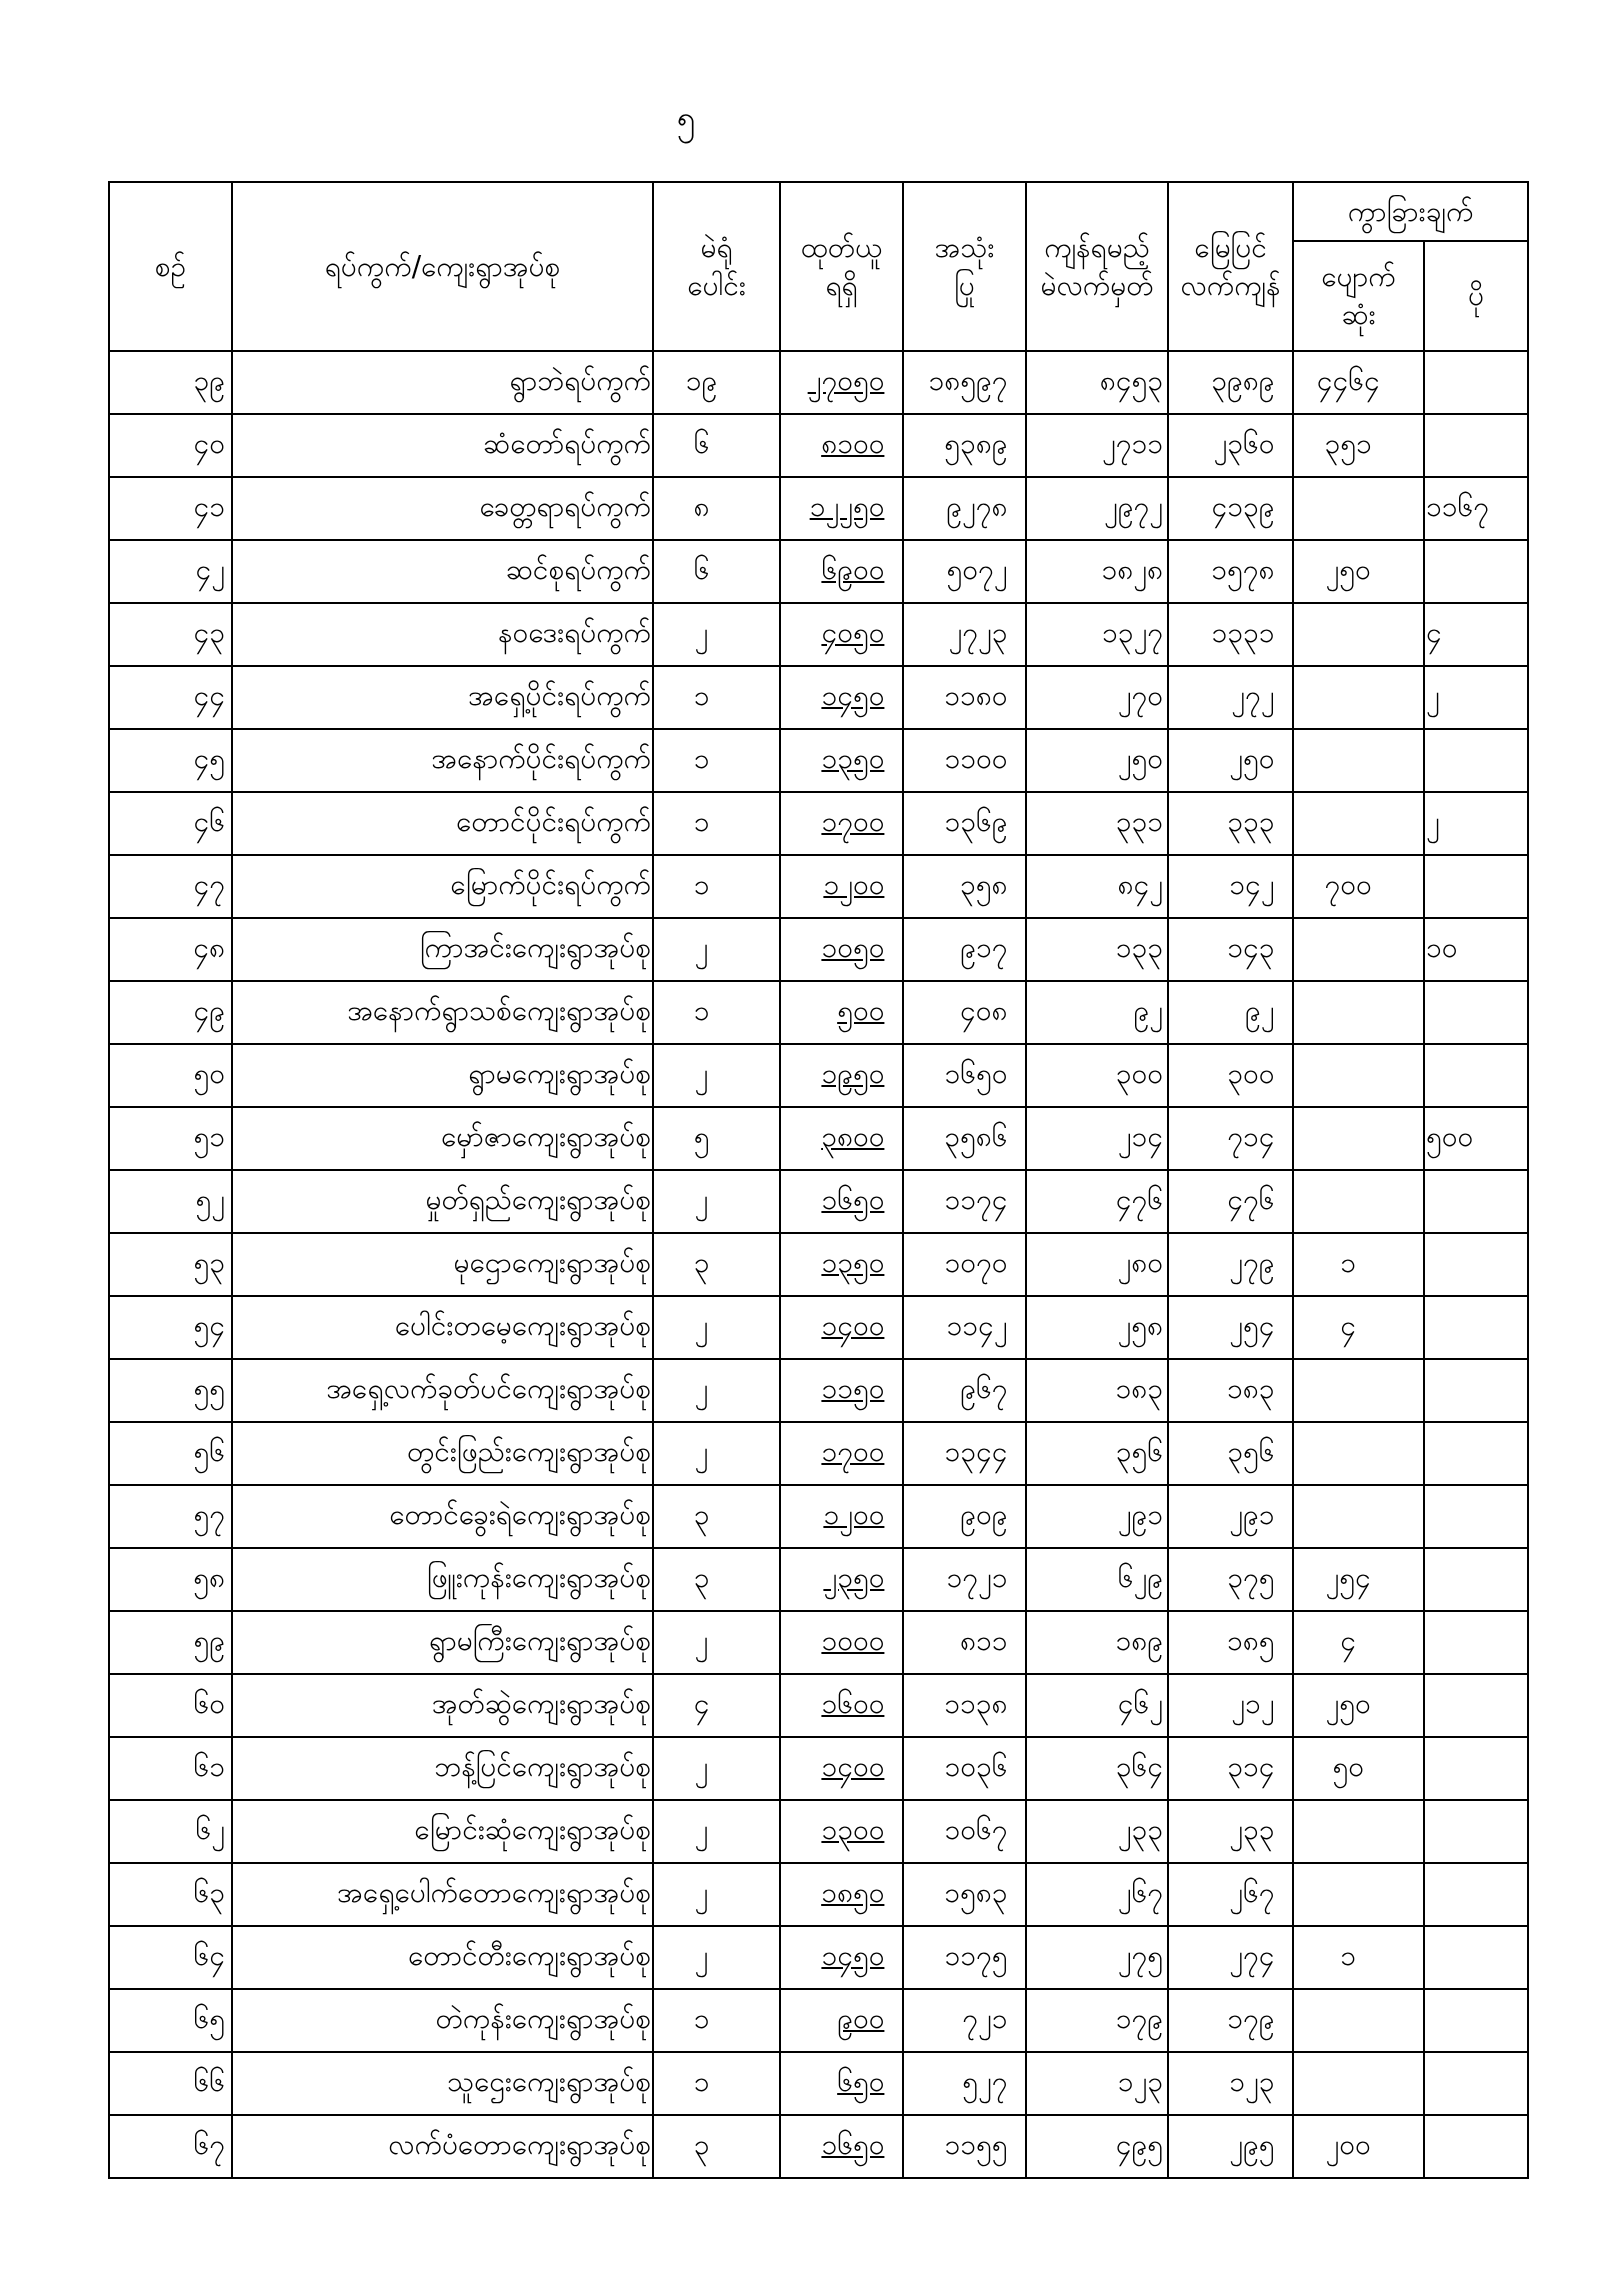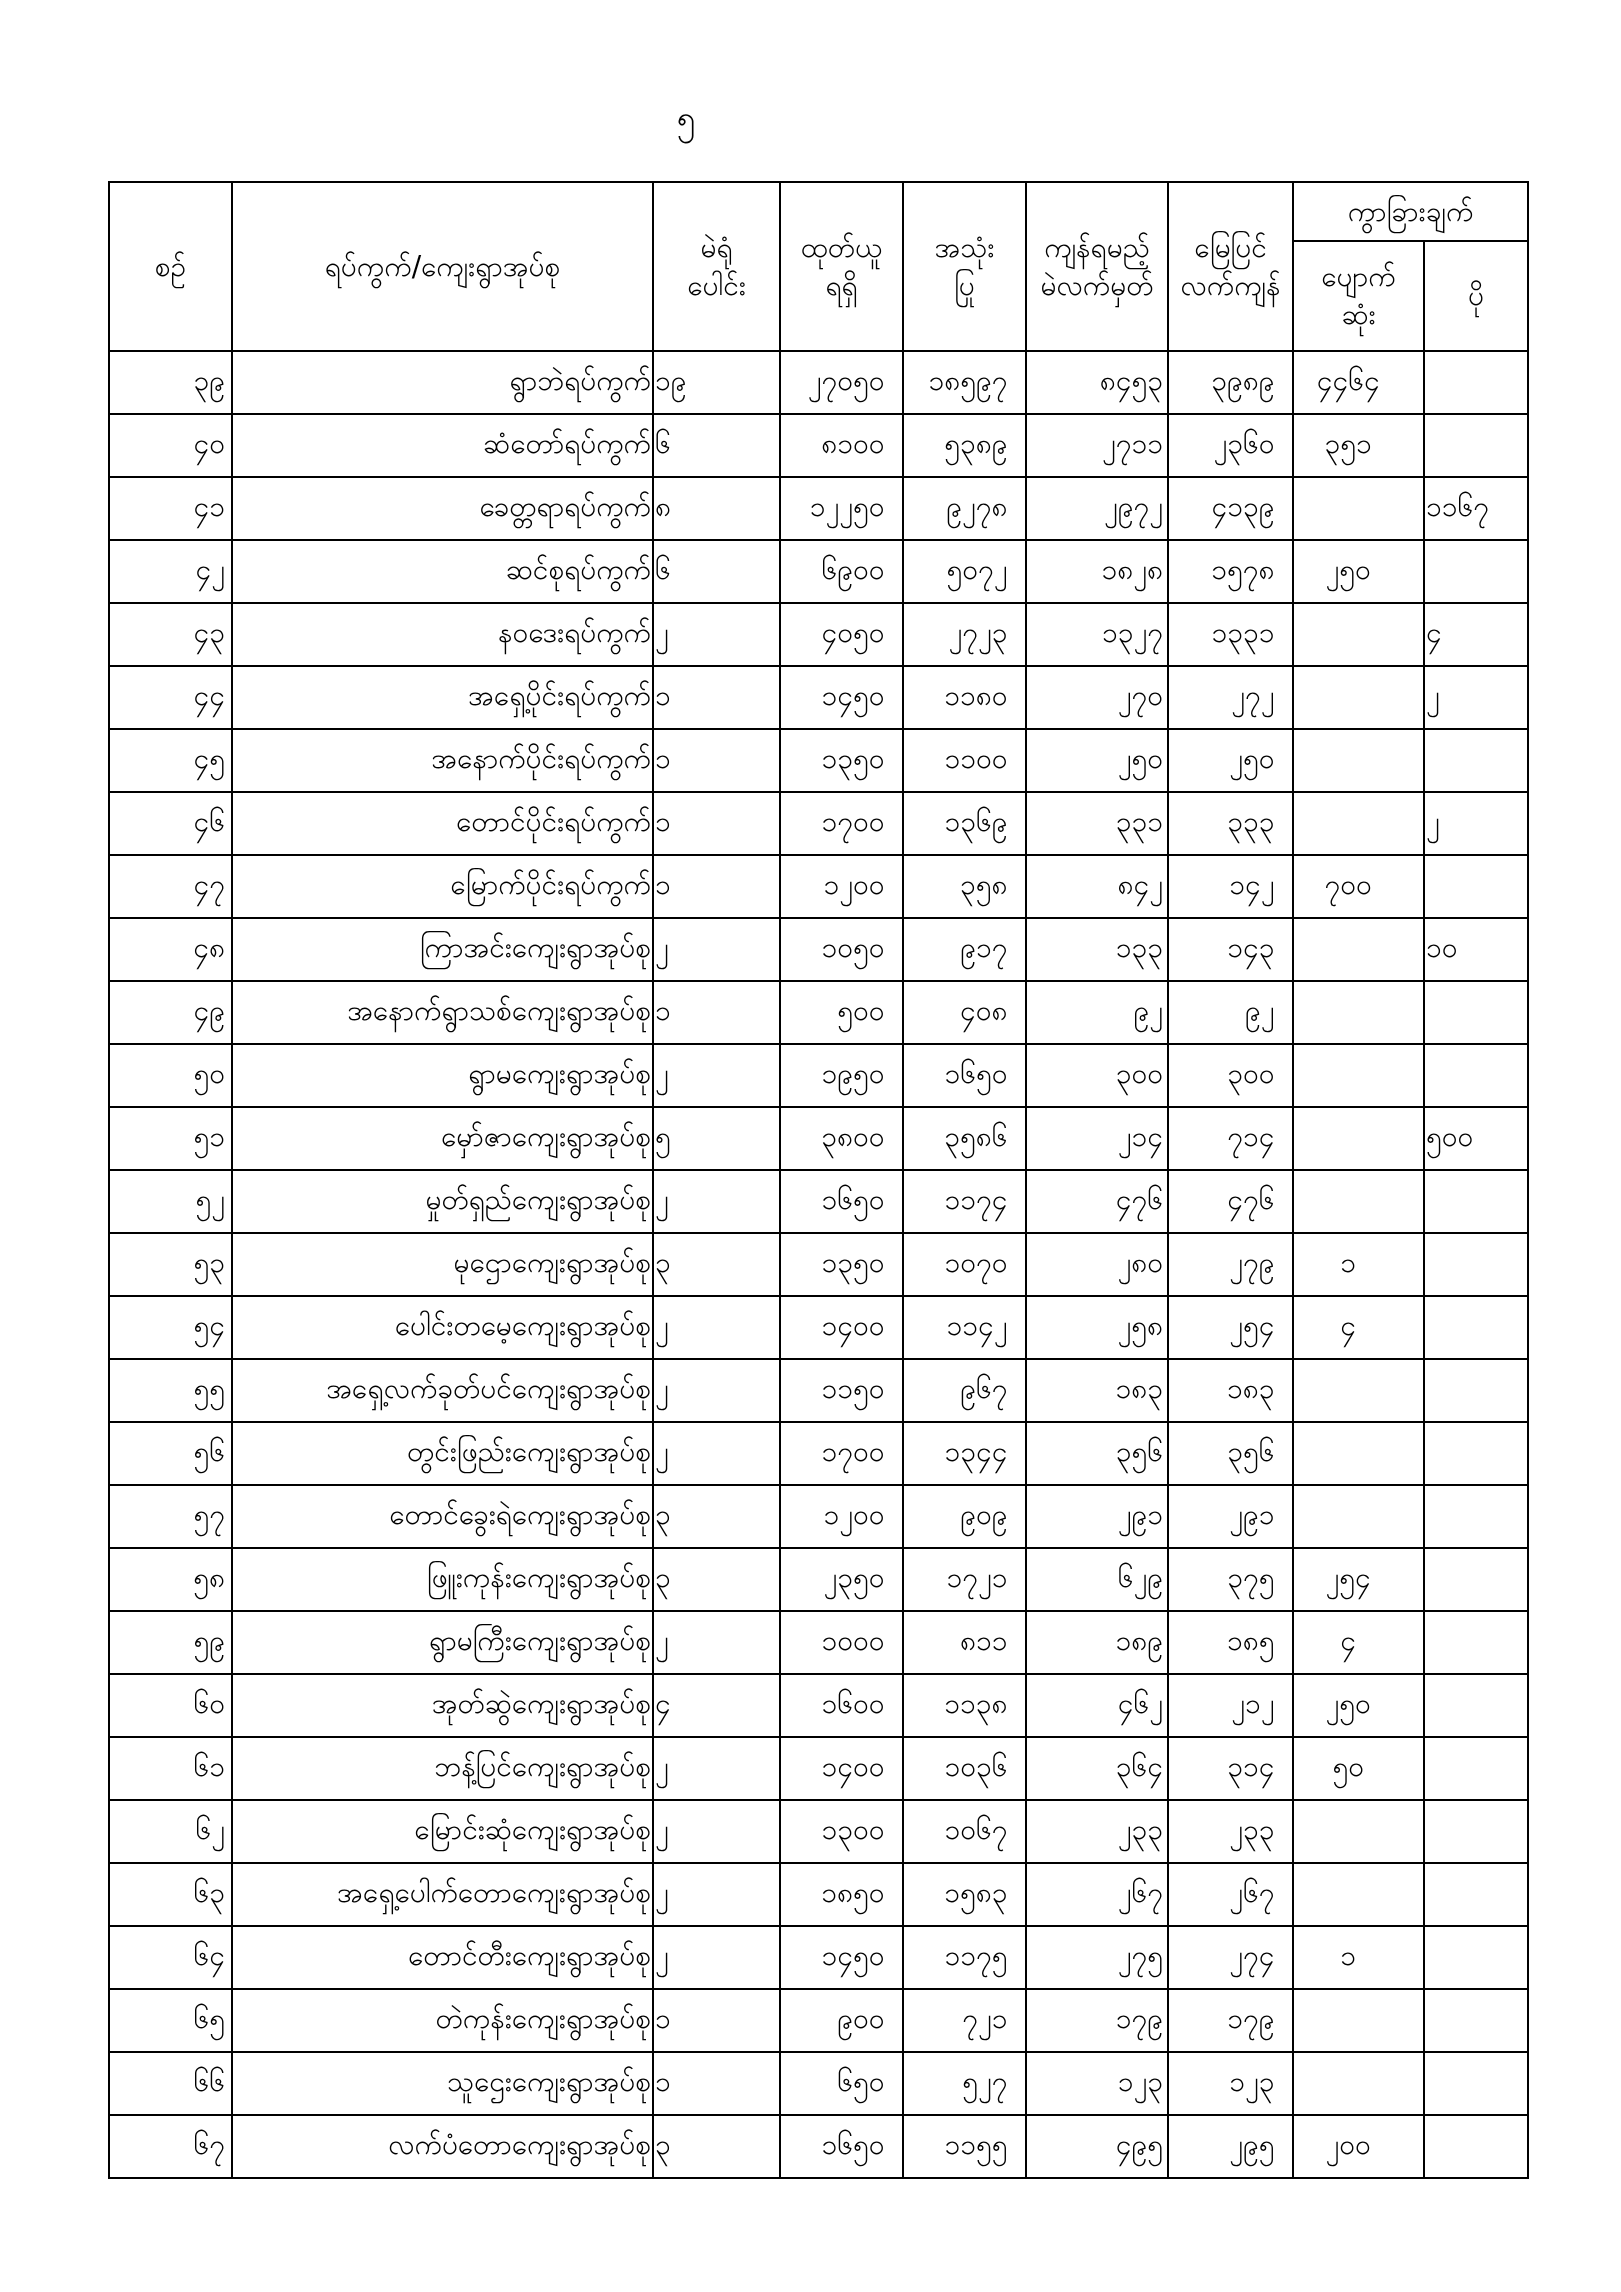--- a/index.html
+++ b/index.html
@@ -36,22 +36,22 @@
     vertical-align:middle;
     white-space:pre-line;
     line-height:1.35;
     padding:2px 3.9px;
   }
   tr.h1{height:59px;}
   tr.h2{height:110px;}
   tbody tr{height:63px;}
   td.c-no{text-align:right;padding-right:5.9px;}
   td.c-name{text-align:right;padding-left:29px;}
-  td.c-stations{text-align:left;padding-right:31px;font-family:Liberation Serif, serif;}
-  td.c-received{text-align:right;padding-right:17.6px;}
+  td.c-stations{text-align:center;padding-right:31px;font-family:Liberation Serif, serif;}
+  td.c-received{text-align:right;padding-right:17.6px;text-decoration:underline;}
   td.c-used{text-align:right;padding-right:17.6px;}
   td.c-due{text-align:right;padding-right:4px;border-radius:21px;}
   td.c-field{text-align:right;padding-right:17.6px;}
   td.c-lost{text-align:center;padding-right:21.6px;}
   td.c-surplus{padding-right:13.7px;}
 </style>
 </head>
 <body>
 
 <div class="page-number">၅</div>

